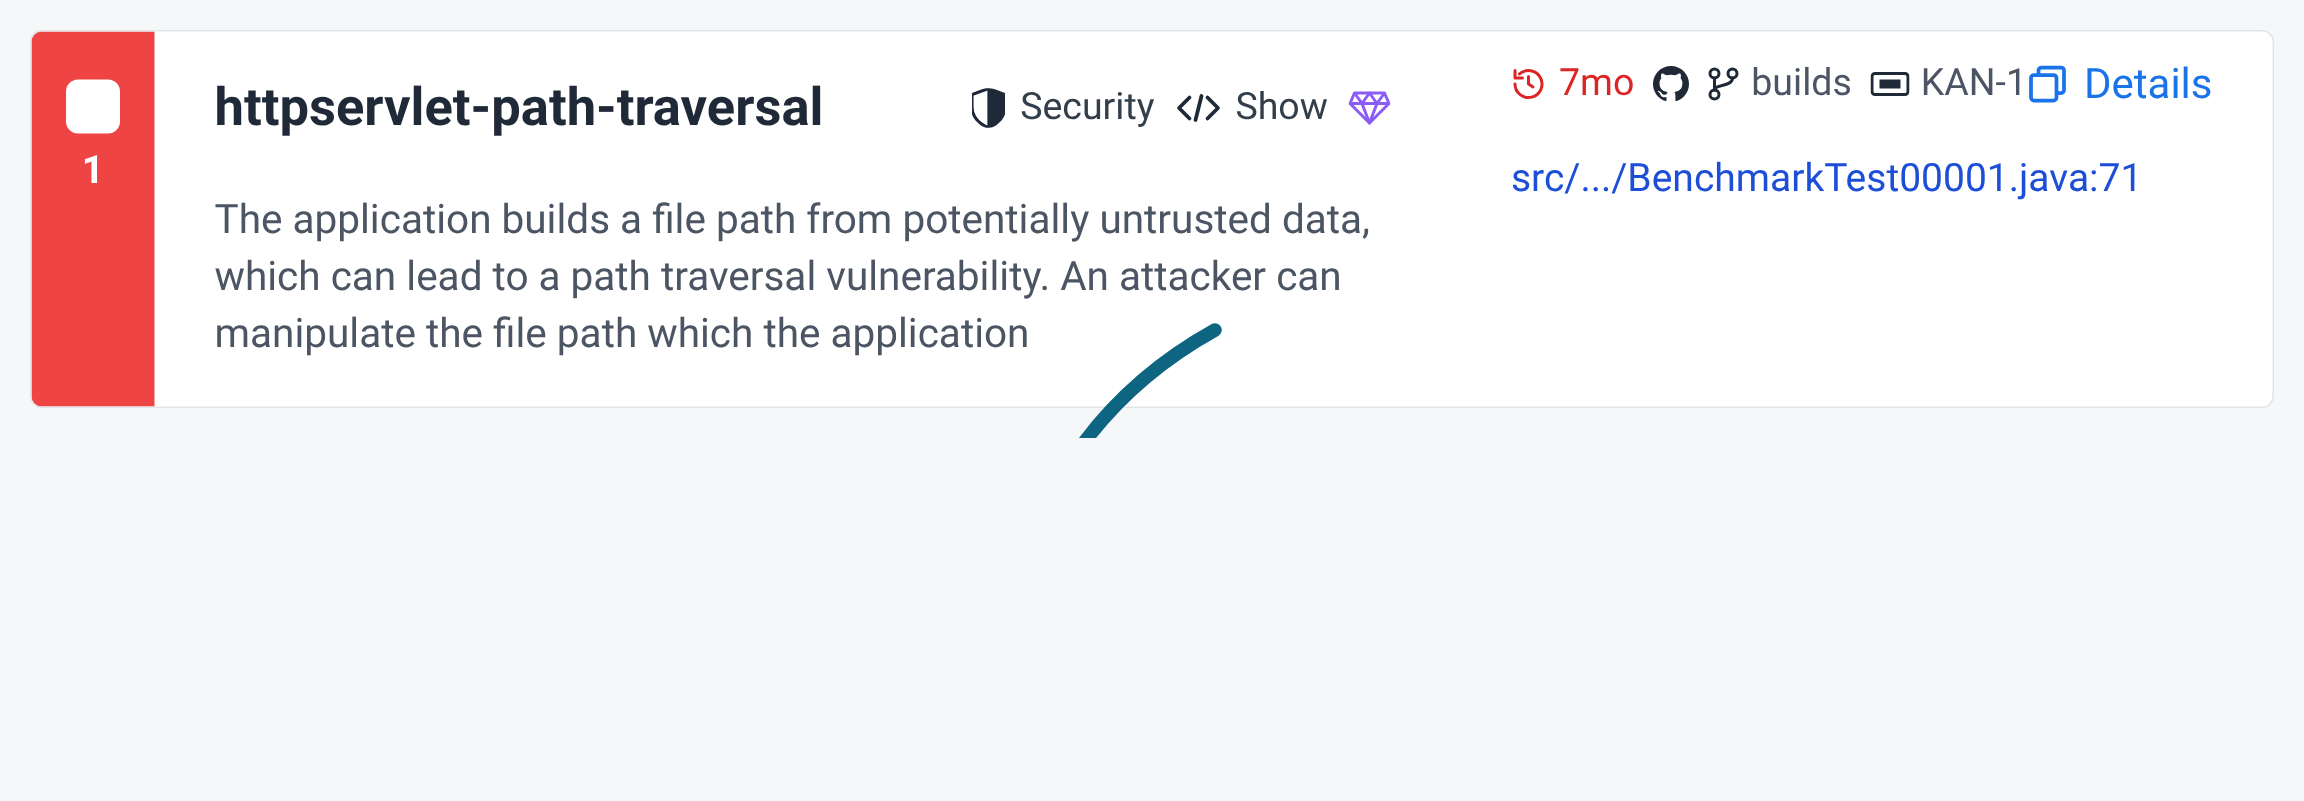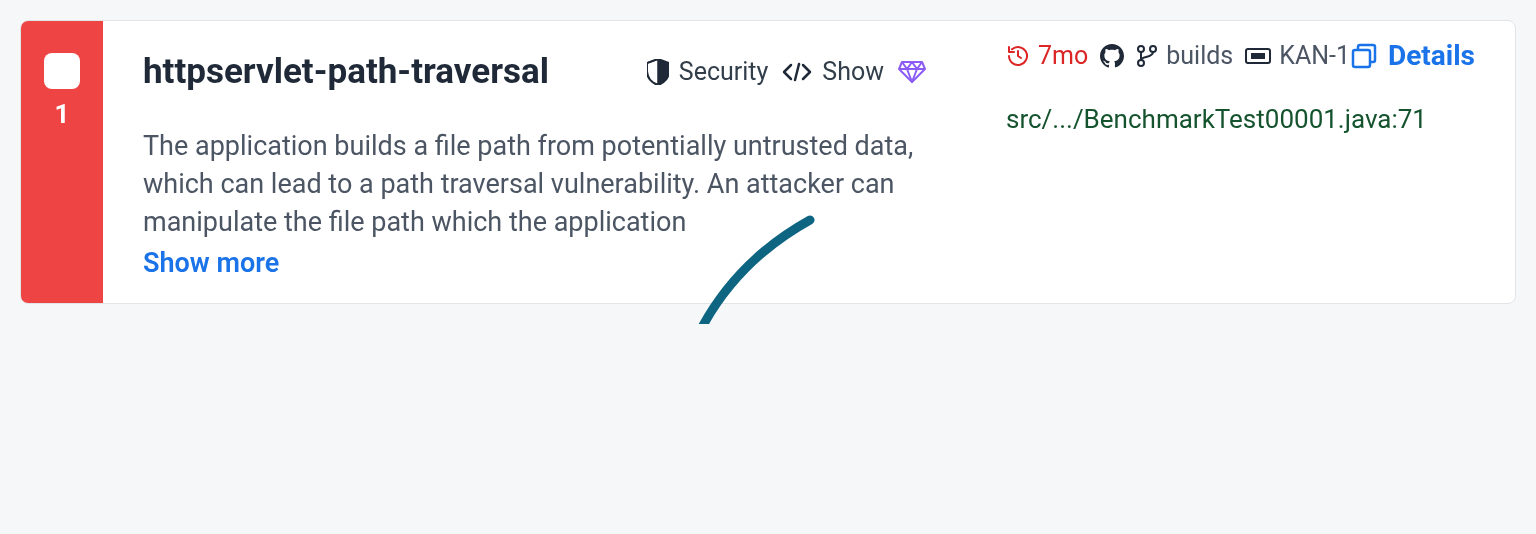--- a/index.html
+++ b/index.html
@@ -108,29 +108,29 @@
       font-size: 25px;
     }
     .meta-item {
       display: flex;
       align-items: center;
       gap: 8px;
     }
     .meta-time { color: #dc2626; }
     .details-link {
       color: #1a73e8;
-      font-weight: 700;
+      font-weight: 400;
       display: flex;
       align-items: center;
       gap: 10px;
       font-size: 28px;
       cursor: pointer;
     }
     .file-link {
-      color: #14532d;
+      color: #1d4ed8;
       font-size: 26px;
       cursor: pointer;
     }
     .icon { display: inline-flex; align-items: center; justify-content: center; }
     .arrow-annotation {
       position: absolute;
       pointer-events: none;
     }
     .card-wrapper { position: relative; }
   </style>
@@ -174,21 +174,20 @@
             <svg width="28" height="24" viewBox="0 0 28 24" fill="none" stroke="#8b5cf6" stroke-width="2" stroke-linejoin="round">
               <path d="M4 2 L24 2 L27 9 L14 22 L1 9 Z"></path>
               <path d="M4 2 L9 9 L14 2 L19 9 L24 2"></path>
               <path d="M1 9 L27 9"></path>
               <path d="M9 9 L14 22 L19 9"></path>
             </svg>
           </span>
         </div>
       </div>
       <div class="desc">The application builds a file path from potentially untrusted data, which can lead to a path traversal vulnerability. An attacker can manipulate the file path which the application</div>
-      <div class="show-more">Show more</div>
     </div>
     <div class="divider"></div>
     <div class="bottom-section">
       <div class="bottom-top-row">
         <div class="meta-items">
           <div class="meta-item">
             <span class="icon">
               <svg width="24" height="24" viewBox="0 0 24 24" fill="none" stroke="#dc2626" stroke-width="2" stroke-linecap="round" stroke-linejoin="round">
                 <path d="M3 12 a9 9 0 1 0 3 -6.7"></path>
                 <polyline points="3 3 3 8 8 8"></polyline>

